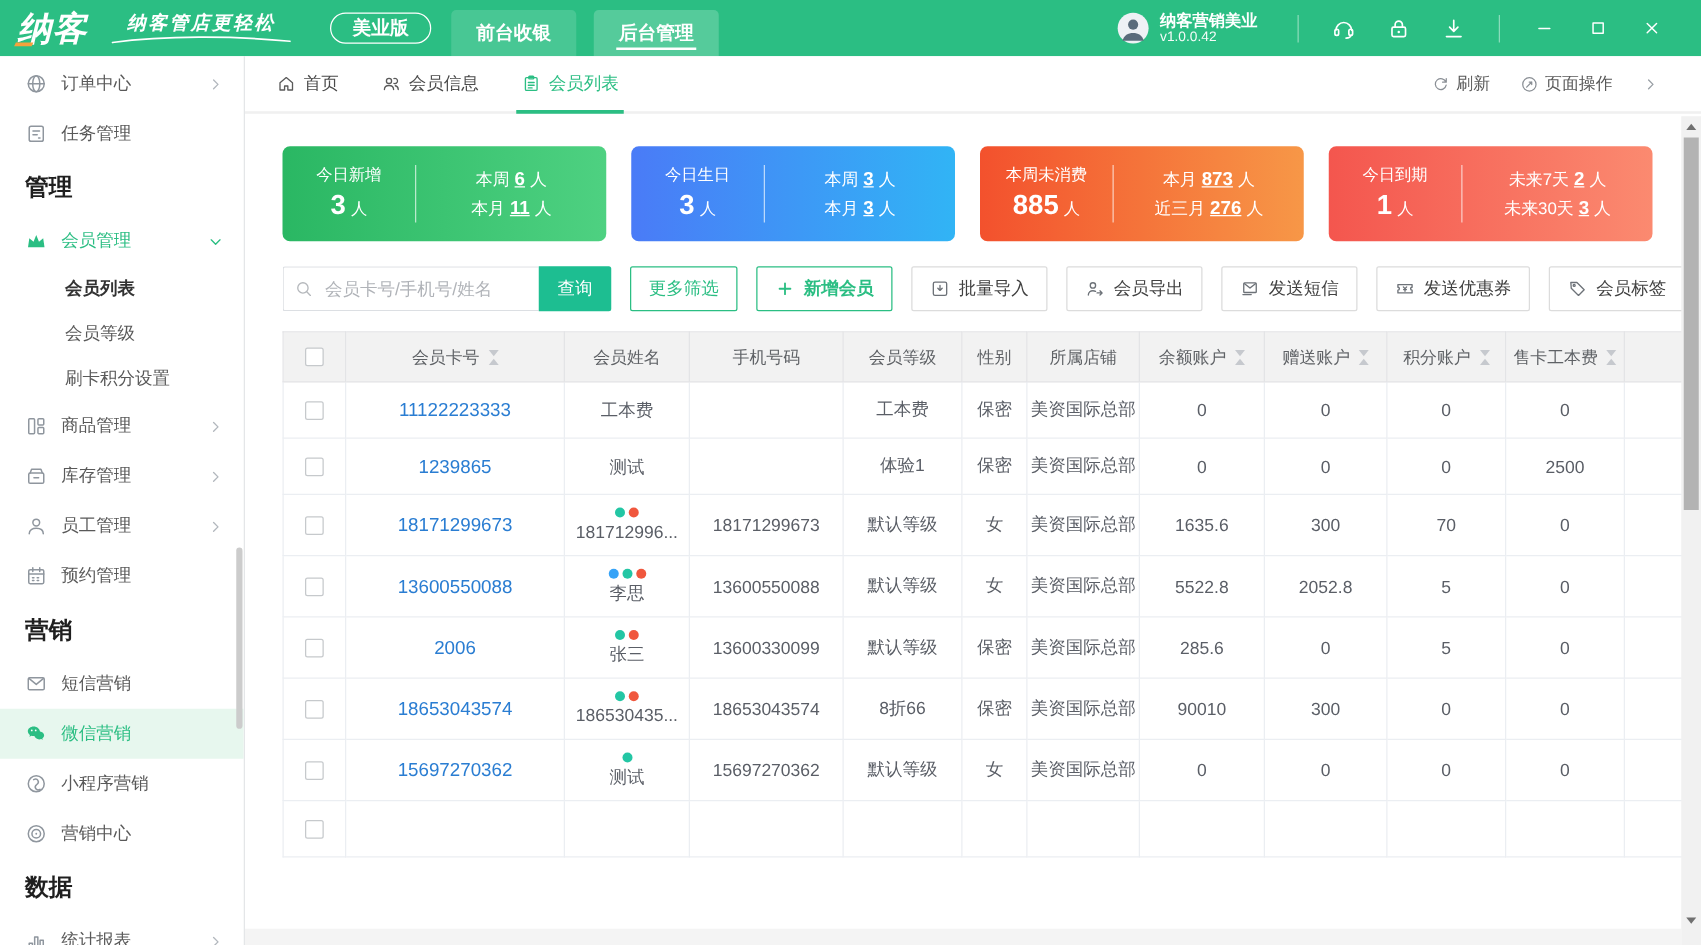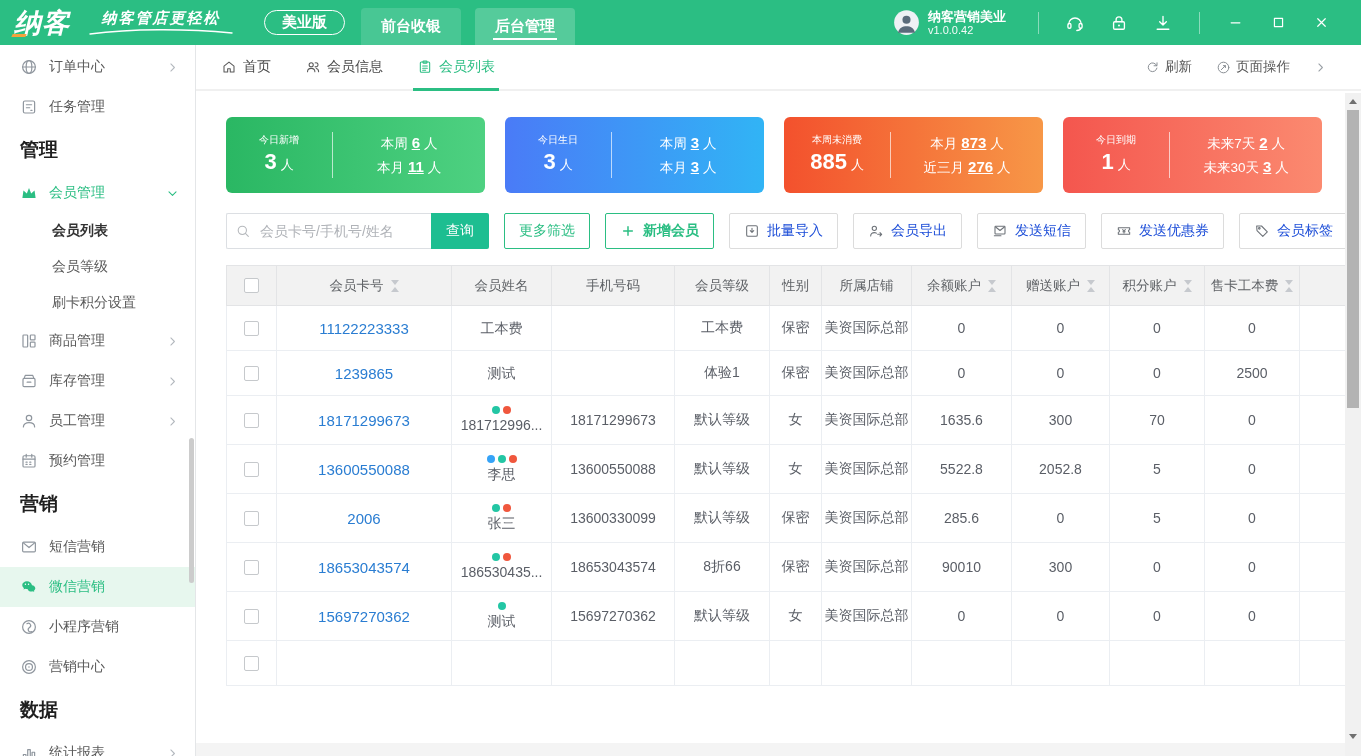--- a/index.html
+++ b/index.html
@@ -59,35 +59,35 @@
   .tb-action { display:flex; align-items:center; gap:5px; cursor:pointer; }
   .tb-action .ic { width:15px; height:15px; color:#8a8f95; }
   .tb-chev { width:13px; height:13px; color:#9aa0a6; cursor:pointer; }
 
   .content { padding:26px 0 0 30px; }
 
   
   .stats { display:flex; gap:20px; width:1096px; }
   .stat-card { flex:1; height:76px; border-radius:6px; color:#fff; display:flex; align-items:center; }
   .stat-left { width:41%; display:flex; flex-direction:column; align-items:center; gap:3px; }
-  .stat-title { font-size:10px;text-align:right; }
+  .stat-title { font-size:13px;text-align:right; }
   .stat-big { font-size:22px; font-weight:bold; line-height:24px; }
   .stat-big .unit { font-size:13px; font-weight:normal; margin-left:4px; }
   .stat-div { width:1px; height:46px; background:rgba(255,255,255,.65); }
   .stat-right { flex:1; display:flex; flex-direction:column; align-items:center; gap:5px; font-size:13.5px; }
   .stat-row b { font-size:15px; text-decoration:underline; margin:0 4px; }
 
   
   .toolbar { margin-top:20px; display:flex; gap:15px; align-items:center; }
   .search-wrap { display:flex; position:relative; }
   .search-wrap .ic { position:absolute; left:9px; top:10px; width:16px; height:16px; color:#b5b8bc; }
   .search-input { width:205px; height:36px; border:1px solid #dcdfe3; border-right:none; border-radius:2px 0 0 2px; padding:0 20px 0 33px; font-size:14px; color:#333; outline:none; font-family:inherit; }
   .search-input::placeholder { color:#b0b3b8; }
   .btn-search { width:58px; height:36px; background:#1dbe91; color:#fff; border:none; border-radius:0 2px 2px 0; font-size:14px; cursor:pointer; font-family:inherit; }
-  .btn { height:36px; background:#fff; border:1px solid #dcdcdc; border-radius:2px; color:#1d4ed8; font-size:14px; padding:0 14px; display:inline-flex; align-items:center; gap:7px; cursor:pointer; font-family:inherit; }
+  .btn { height:36px; background:#fff; border:1px solid #dcdcdc; border-radius:2px; color:#404040; font-size:14px; padding:0 14px; display:inline-flex; align-items:center; gap:7px; cursor:pointer; font-family:inherit; }
   .btn .ic { width:16px; height:16px; color:#6d7278; }
   .btn.green { border-color:#2bbe83; color:#2bbe83; }
   .btn.green .ic { color:#2bbe83; }
   .btn.bold { font-weight:bold; }
   .toolbar2 { margin-top:10px; }
 
   
   .table-wrap { margin-top:16px; width:1120px; }
   table { border-collapse:collapse; table-layout:fixed; width:1120px; }
   th { background:#f2f2f2; height:40px; font-weight:normal; font-size:13.5px; color:#5f6266; border:1px solid #e3e4e6; }

